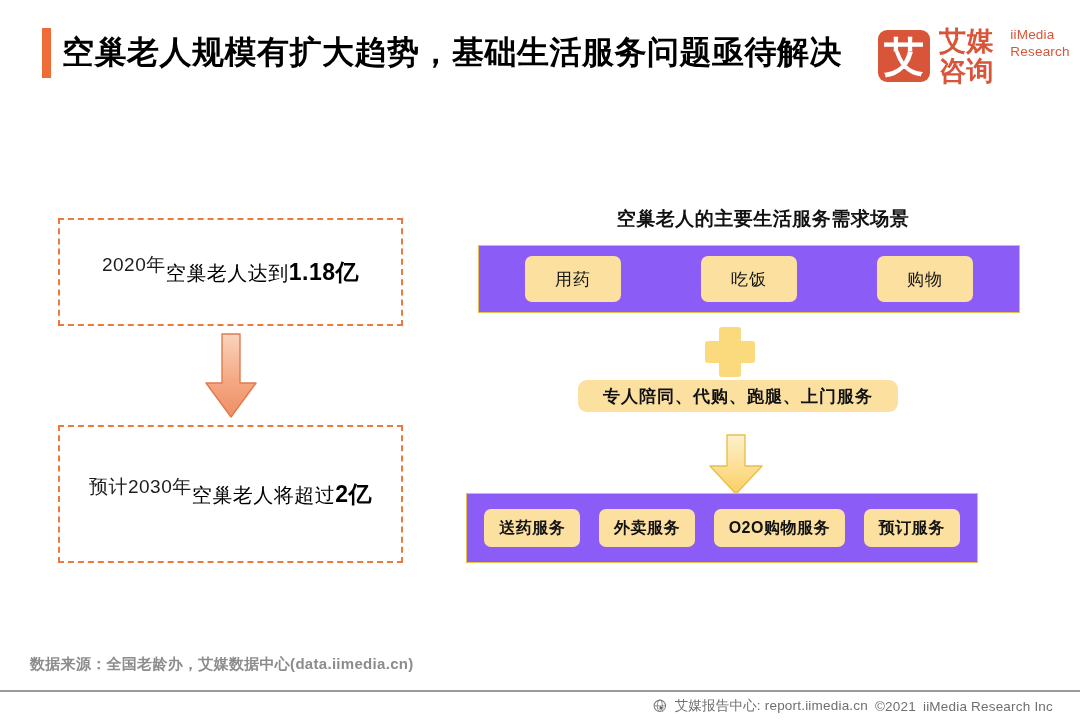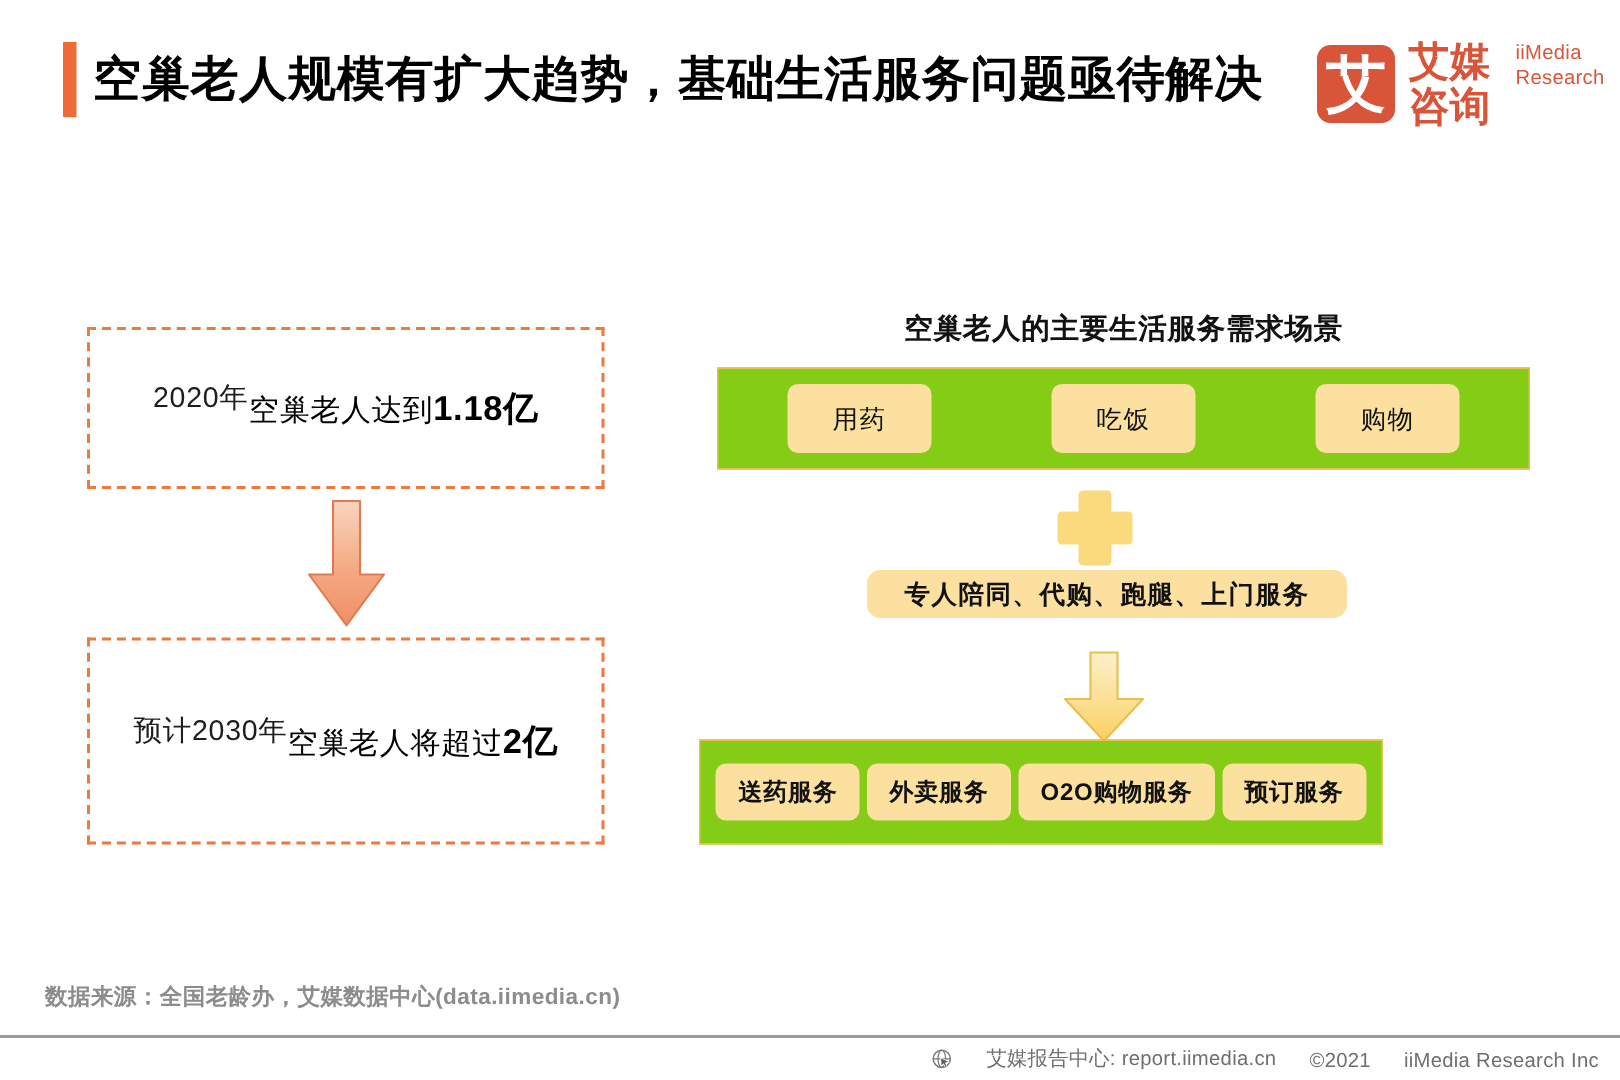--- a/index.html
+++ b/index.html
@@ -121,44 +121,44 @@
   .arrow-orange {
     position: absolute;
     left: 205px;
     top: 333px;
     width: 52px;
     height: 86px;
   }
   
   .needs-heading {
     position: absolute;
-    left: 478px;
+    left: 492px;
     top: 206px;
     width: 542px;
     text-align: center;
     font-size: 19px;
     font-weight: bold;
     color: #121212;
     letter-spacing: 0.5px;
   }
   .yellow-container {
     position: absolute;
     border: 1.5px solid #e8bf4d;
-    background: #84cc16;
+    background: #8b5cf6;
     box-sizing: border-box;
     display: flex;
     align-items: center;
   }
   #needs-container {
     left: 478px; top: 245px; width: 542px; height: 68px;
     justify-content: space-around;
     padding: 0 6px;
   }
   #services-container {
-    left: 466px; top: 493px; width: 456px; height: 70px;
+    left: 466px; top: 493px; width: 512px; height: 70px;
     justify-content: space-around;
     padding: 0 8px;
   }
   .pill {
     background: #fbe0a0;
     border-radius: 7px;
     color: #121212;
     display: flex;
     align-items: center;
     justify-content: center;
@@ -234,23 +234,23 @@
   }
   .footer-bar {
     position: absolute;
     left: 0;
     top: 692px;
     width: 1080px;
     height: 28px;
     display: flex;
     align-items: center;
     justify-content: flex-end;
-    padding-right: 14px;
-    box-sizing: border-box;
-    gap: 22px;
+    padding-right: 27px;
+    box-sizing: border-box;
+    gap: 7px;
     font-size: 13.5px;
     color: #6f6f6f;
     white-space: nowrap;
   }
   .footer-bar .seg { letter-spacing: 0.2px; }
   .globe-icon { display: block; }
 </style>
 </head>
 <body>
 

